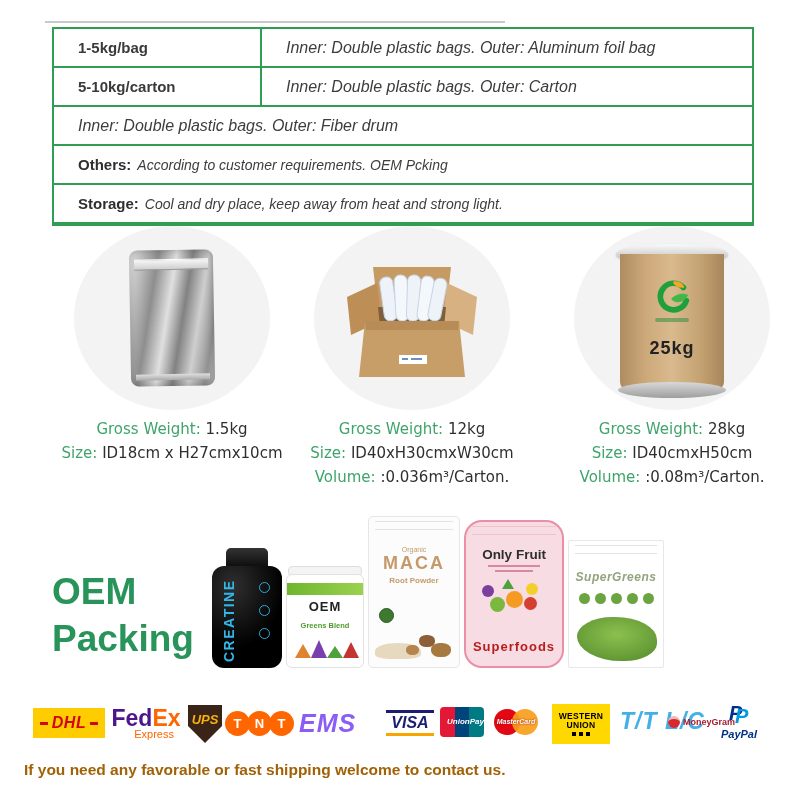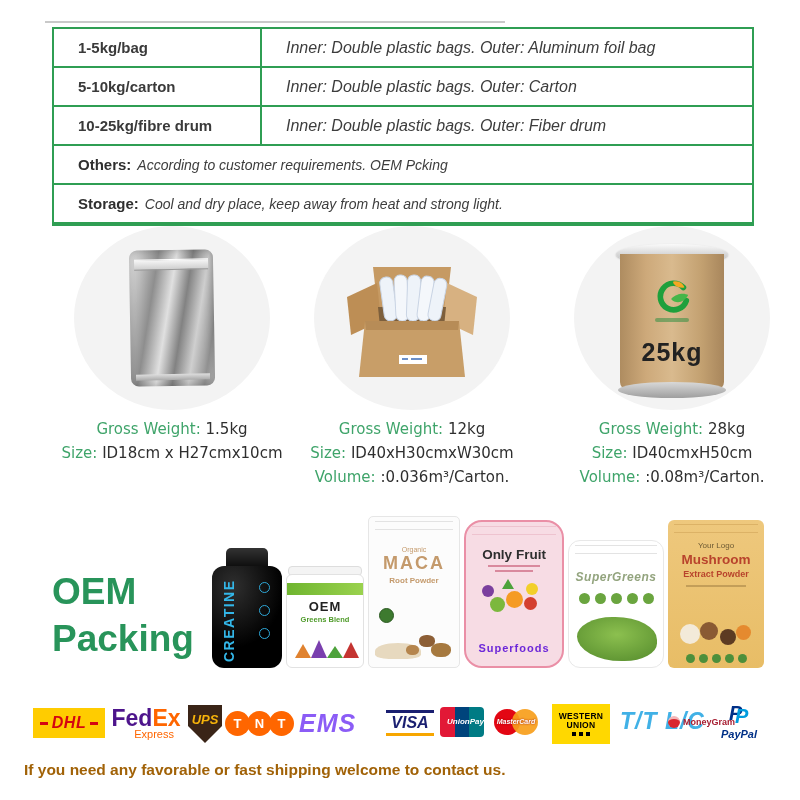--- a/index.html
+++ b/index.html
@@ -35,21 +35,21 @@
 
   .drum{position:relative;width:116px;height:154px;margin-top:6px;}
   .drum-rim-top{position:absolute;top:0;left:2px;width:112px;height:20px;border-radius:50%;
         background:linear-gradient(#fafafa,#b5b5b5);box-shadow:0 1px 2px rgba(0,0,0,.25);}
   .drum-body{position:absolute;top:10px;left:6px;width:104px;height:136px;border-radius:0 0 8px 8px;
         background:linear-gradient(90deg,#ae8c60,#cda97a 25%,#d9ba8e 50%,#c3a171 78%,#a8865c);
         display:flex;flex-direction:column;align-items:center;padding-top:24px;box-sizing:border-box;}
   .drum-rim-bottom{position:absolute;bottom:0;left:4px;width:108px;height:16px;border-radius:50%;
         background:linear-gradient(#d9d9d9,#9e9e9e);}
   .drum-brand{width:34px;height:4px;margin:2px 0 16px;background:rgba(34,140,60,.5);border-radius:2px;}
-  .drum-kg{font-weight:bold;font-size:25px;color:#222;letter-spacing:1px;}
+  .drum-kg{font-weight:bold;font-size:18px;color:#222;letter-spacing:1px;}
 
   
   .oem-title{position:absolute;left:52px;top:568px;font-size:37px;font-weight:bold;color:#28945a;line-height:47px;}
   .products{position:absolute;left:212px;top:500px;width:566px;height:168px;display:flex;align-items:flex-end;gap:4px;}
   .prod{flex:0 0 auto;}
 
   .bottle{width:70px;}
   .cap{width:42px;height:20px;margin:0 auto;background:linear-gradient(#333,#0b0b0b);border-radius:5px 5px 2px 2px;}
   .bottle-body{position:relative;width:70px;height:102px;margin-top:-2px;border-radius:12px;
         background:radial-gradient(120% 100% at 30% 20%,#2f2f2f,#000 60%);}
@@ -57,21 +57,21 @@
         color:#33b7e9;font-weight:bold;font-size:14px;letter-spacing:1.5px;display:flex;align-items:center;}
   .bottle-glyphs{position:absolute;right:12px;top:16px;display:flex;flex-direction:column;gap:12px;}
   .bottle-glyphs i{width:9px;height:9px;border:1.5px solid #2ea8d8;border-radius:50%;display:block;}
 
   .jar{width:78px;}
   .jar-lid{width:74px;height:10px;margin:0 auto;background:#f4f4f4;border:1px solid #ddd;border-radius:4px;box-sizing:border-box;}
   .jar-body{position:relative;width:78px;height:94px;background:#fff;border:1px solid #e2e2e2;border-radius:6px;margin-top:-2px;
         overflow:hidden;box-sizing:border-box;}
   .jar-band{height:12px;margin-top:8px;background:linear-gradient(90deg,#6fb52f,#9ad24e);}
   .jar-brand{text-align:center;font-weight:bold;font-size:13px;color:#222;margin-top:4px;letter-spacing:1px;}
-  .jar-name{text-align:center;font-weight:bold;font-size:7.5px;color:#4f9b2a;margin-top:1px;}
+  .jar-name{text-align:center;font-weight:bold;font-size:7.5px;color:#4f9b2a;margin-top:7px;}
   .jar-powders{position:absolute;bottom:9px;left:8px;right:8px;display:flex;justify-content:space-between;align-items:flex-end;}
   .jar-powders i{display:block;width:0;height:0;border-left:8px solid transparent;border-right:8px solid transparent;}
   .jp1{border-bottom:14px solid #e0822f;} .jp2{border-bottom:18px solid #7a3fae;}
   .jp3{border-bottom:12px solid #4da23b;} .jp4{border-bottom:16px solid #c43431;}
 
   .maca{position:relative;width:92px;height:152px;background:#fcfcfc;border:1px solid #e6e6e6;border-radius:5px;box-sizing:border-box;}
   .pouch-crimp{height:7px;margin:4px 6px 0;border-top:1px solid #e3e3e3;border-bottom:1px solid #e3e3e3;}
   .maca-organic{text-align:center;font-size:7px;color:#c49a6c;margin-top:16px;}
   .maca-name{text-align:center;font-weight:bold;font-size:18px;color:#c49a6c;letter-spacing:2px;}
   .maca-sub{text-align:center;font-size:8px;font-weight:bold;color:#c49a6c;margin-top:2px;}
@@ -90,23 +90,23 @@
   .ofb1{width:52px;} .ofb2{width:38px;}
   .of-fruits{position:relative;height:48px;margin-top:5px;}
   .fruit{position:absolute;border-radius:50%;}
   .fr-or{left:40px;top:14px;width:17px;height:17px;background:#f59b24;}
   .fr-ap{left:24px;top:20px;width:15px;height:15px;background:#7cb83d;}
   .fr-re{left:58px;top:20px;width:13px;height:13px;background:#d43f2f;}
   .fr-gr{left:16px;top:8px;width:12px;height:12px;background:#7b3f9e;}
   .fr-ye{left:60px;top:6px;width:12px;height:12px;background:#f2cf2a;}
   .fr-leaf{left:36px;top:2px;width:0;height:0;border-left:6px solid transparent;border-right:6px solid transparent;
         border-bottom:10px solid #4da23b;border-radius:0;}
-  .of-sub{position:absolute;bottom:12px;width:100%;text-align:center;font-weight:bold;font-size:11px;color:#6d28d9;letter-spacing:1px;}
-
-  .sg{position:relative;width:96px;height:128px;background:#fff;border:1px solid #e8e8e8;border-radius:12px;box-sizing:border-box;}
+  .of-sub{position:absolute;bottom:12px;width:100%;text-align:center;font-weight:bold;font-size:13px;color:#b91c1c;letter-spacing:1px;}
+
+  .sg{position:relative;width:96px;height:128px;background:#fff;border:1px solid #e8e8e8;border-radius:2px;box-sizing:border-box;}
   .sg-name{text-align:center;font-weight:bold;font-style:italic;font-size:12px;color:#93a47e;margin-top:16px;letter-spacing:.5px;}
   .sg-badges{display:flex;justify-content:center;gap:5px;margin-top:9px;}
   .sg-badges i{width:11px;height:11px;border-radius:50%;background:#6aa53f;display:block;}
   .sg-powder{position:absolute;bottom:6px;left:8px;width:80px;height:44px;border-radius:46% 54% 42% 58%;
         background:radial-gradient(60% 60% at 50% 40%,#8cc04f,#619734);}
 
   .mu{position:relative;width:96px;height:148px;background:linear-gradient(180deg,#eec87d,#e8bd66);border-radius:6px;box-sizing:border-box;}
   .mu .pouch-crimp{border-color:#dcb266;}
   .mu-top{text-align:center;font-size:8px;color:#6d5a33;margin-top:8px;}
   .mu-name{text-align:center;font-weight:bold;font-size:13.5px;color:#b8432c;margin-top:2px;}
@@ -170,21 +170,20 @@
   <div class="pack-table">
     <div class="pt-row">
       <div class="pt-c1">1-5kg/bag</div>
       <div class="pt-c2">Inner: Double plastic bags. Outer: Aluminum foil bag</div>
     </div>
     <div class="pt-row">
       <div class="pt-c1">5-10kg/carton</div>
       <div class="pt-c2">Inner: Double plastic bags. Outer: Carton</div>
     </div>
     <div class="pt-row">
-      <div class="pt-c1">10-25kg/fibre drum</div>
       <div class="pt-c2">Inner: Double plastic bags. Outer: Fiber drum</div>
     </div>
     <div class="pt-full">
       <span class="lbl">Others:</span>
       <span class="txt">According to customer requirements. OEM Pcking</span>
     </div>
     <div class="pt-full">
       <span class="lbl">Storage:</span>
       <span class="txt">Cool and dry place, keep away from heat and strong light.</span>
     </div>
@@ -321,40 +320,20 @@
       <div class="sg-badges">
           <i></i>
           <i></i>
           <i></i>
           <i></i>
           <i></i>
         </div>
       <div class="sg-powder"></div>
     </div>
 
-    <div class="prod mu">
-      <div class="pouch-crimp"></div>
-      <div class="mu-top">Your Logo</div>
-      <div class="mu-name">Mushroom</div>
-      <div class="mu-sub">Extract Powder</div>
-      <div class="mu-line"></div>
-      <div class="mu-art">
-        <i class="mush mh1"></i>
-        <i class="mush mh2"></i>
-        <i class="mush mh3"></i>
-        <i class="mush mh4"></i>
-      </div>
-      <div class="mu-badges">
-          <i></i>
-          <i></i>
-          <i></i>
-          <i></i>
-          <i></i>
-        </div>
-    </div>
   </div>
 
   <div class="dhl">
     <i class="dhl-stripe"></i>
     <span class="dhl-text">DHL</span>
     <i class="dhl-stripe"></i>
   </div>
 
   <div class="fedex">
     <span class="fed">Fed</span><span class="ex">Ex</span>

